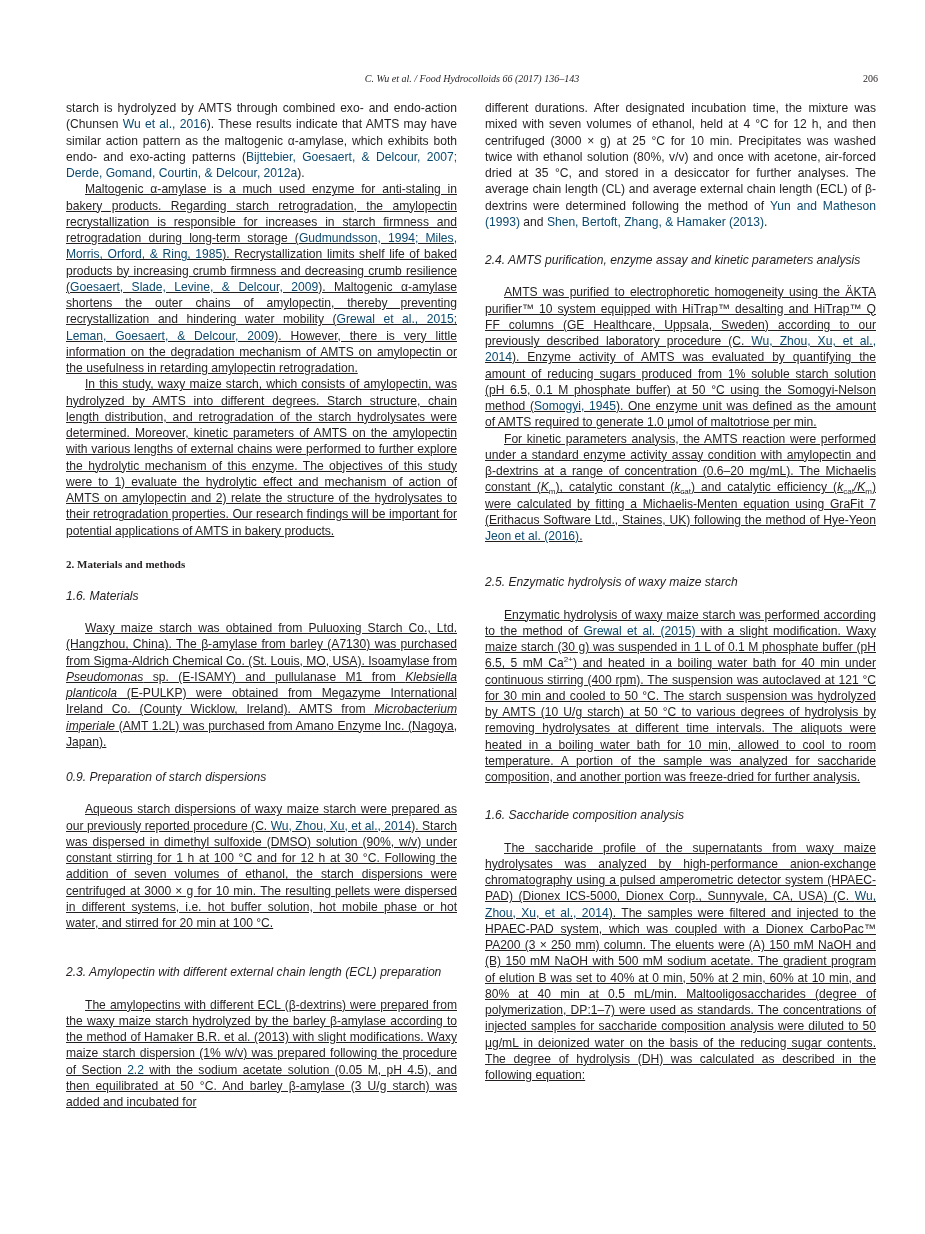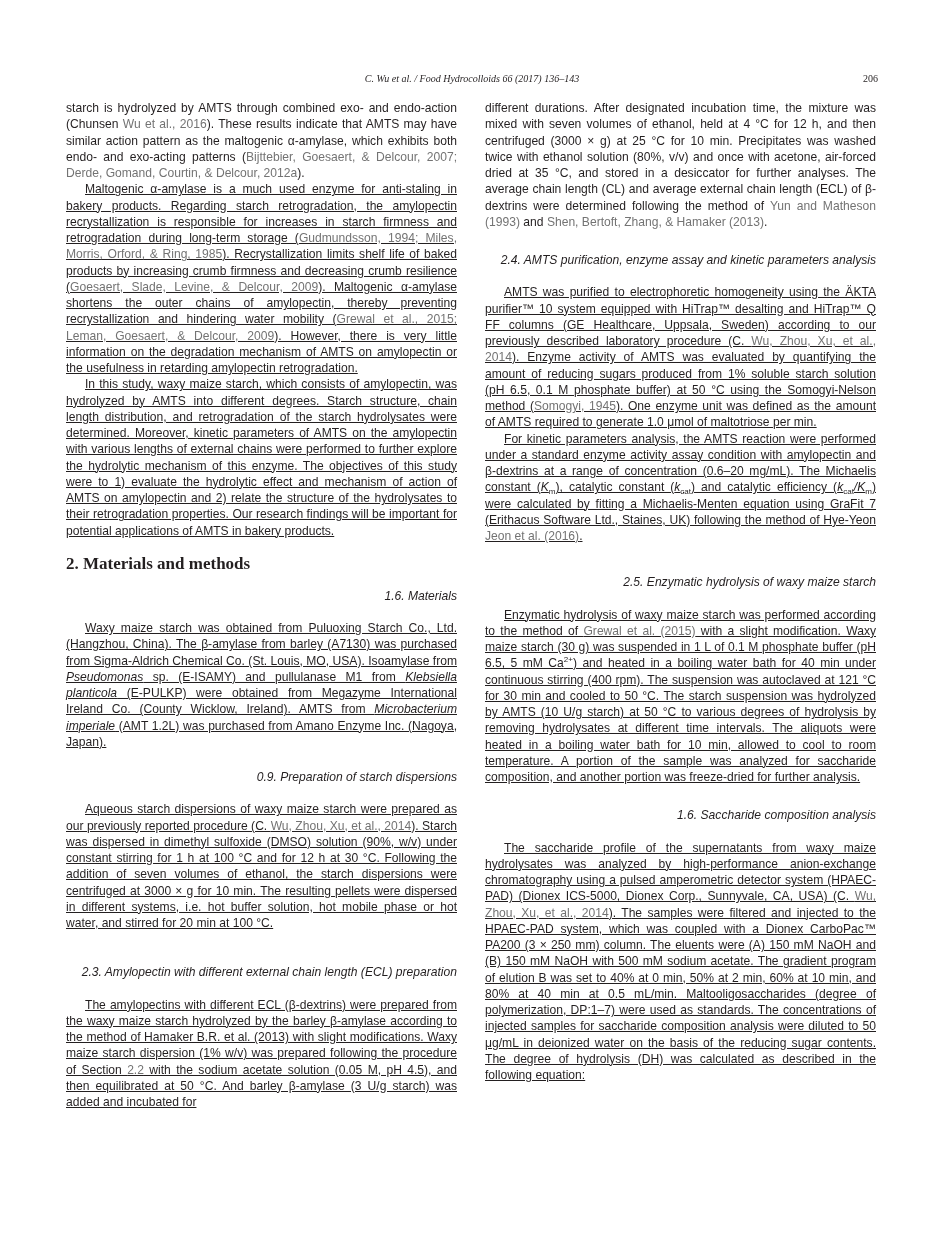--- a/index.html
+++ b/index.html
@@ -9,24 +9,24 @@
                   font-size: 10px; font-style: italic; }
   .running-head .journal { position: absolute; left: 0; right: 0; text-align: center; }
   .running-head .pageno { position: absolute; right: 0; font-style: normal; }
   .col { position: absolute; top: 100px; width: 391px;
          font-family: "Liberation Sans", "DejaVu Sans", sans-serif; font-size: 12.1px;
          line-height: 16.25px; text-align: justify; hyphens: none; }
   .col.left { left: 66px; }
   .col.right { left: 485px; }
   p { margin: 0; }
   p.indent { text-indent: 19px; text-decoration: underline; }
-  a, .ref { color: #737373; text-decoration: none; }
-  h2 { font-family: "Liberation Serif", serif; font-weight: bold; font-size: 17px; margin: 17px 0 0 0; line-height: 16px; }
+  a, .ref { color: #0c4a6e; text-decoration: none; }
+  h2 { font-family: "Liberation Serif", serif; font-weight: bold; font-size: 11px; margin: 17px 0 0 0; line-height: 16px; }
   h3 { font-family: "Liberation Sans", sans-serif; font-weight: normal; font-style: italic; font-size: 12.1px;
-       margin: 16px 0 0 0; line-height: 16.25px; text-align: right; }
+       margin: 16px 0 0 0; line-height: 16.25px; text-align: left; }
   .after-h { margin-top: 16px; }
   i { font-style: italic; }
   sup, sub { font-size: 8px; line-height: 0; }
 </style>
 </head>
 <body>
 
 <div class="running-head">
   <span class="journal">C. Wu et al. / Food Hydrocolloids 66 (2017) 136–143</span>
   <span class="pageno">206</span>

